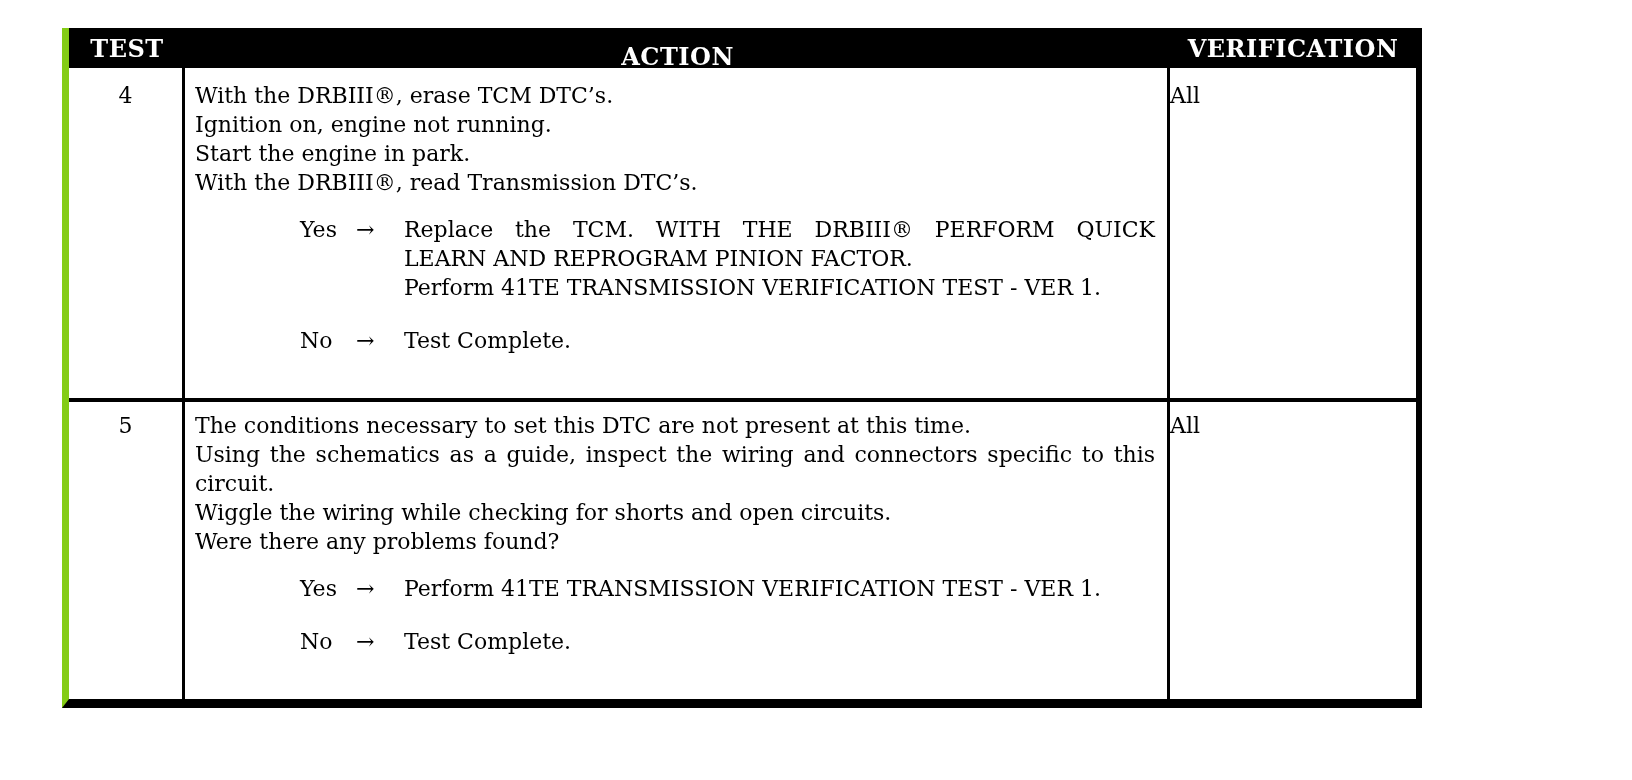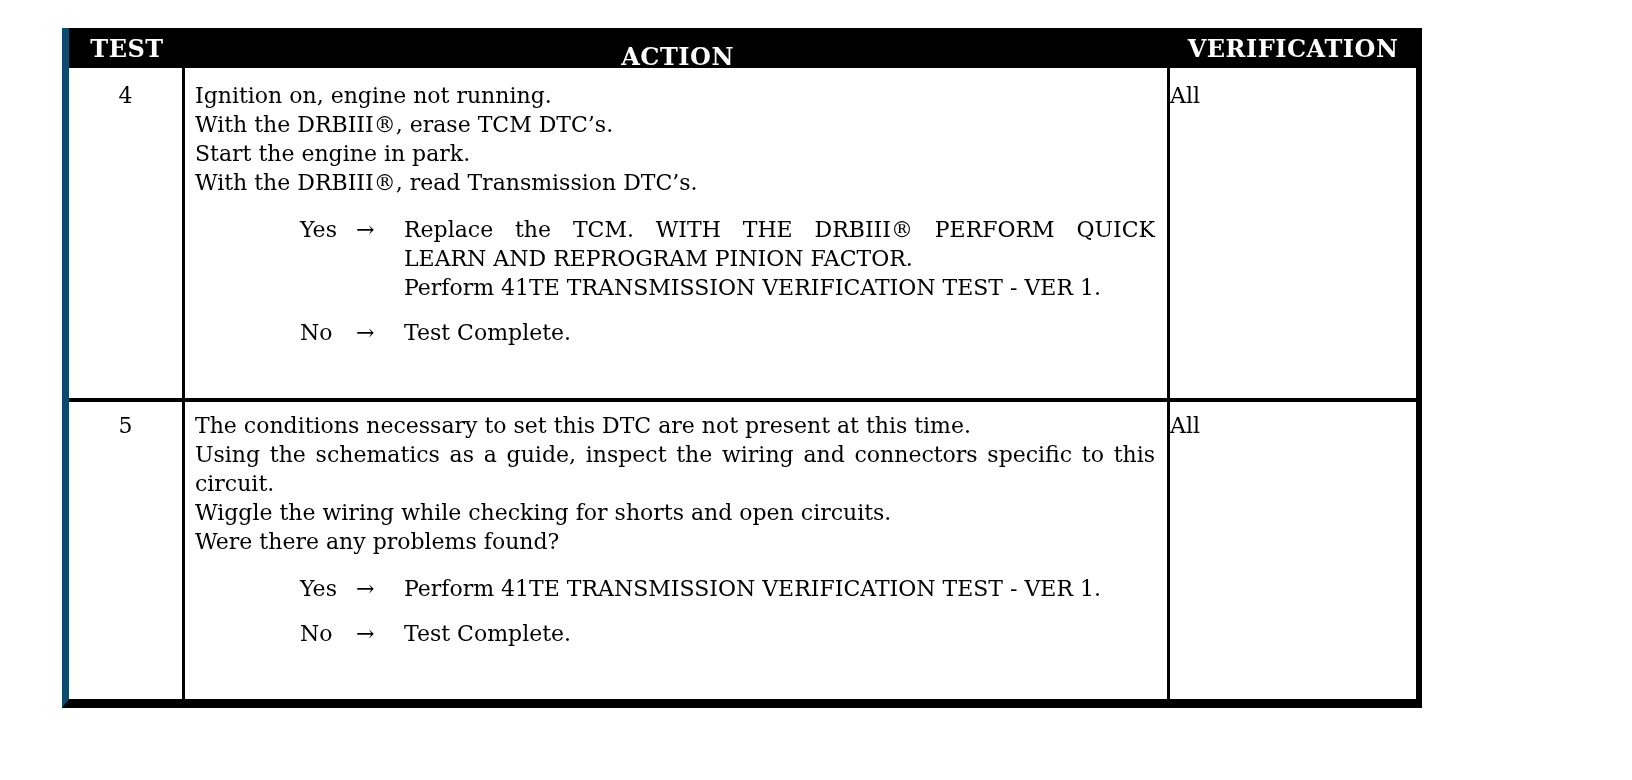--- a/index.html
+++ b/index.html
@@ -11,21 +11,21 @@
     background: #ffffff;
     color: #000000;
     font-family: "DejaVu Serif", "Liberation Serif", serif;
     overflow: hidden;
   }
   .doc-table {
     position: absolute;
     left: 62px;
     top: 28px;
     width: 1360px;
-    border-left: 7px solid #0c4a6e;
+    border-left: 7px solid #84cc16;
     border-right: 6px solid #000;
     border-bottom: 9px solid #000;
     background: #ffffff;
   }
   .thead {
     display: flex;
     align-items: center;
     height: 40px;
     background: #000000;
     color: #ffffff;
@@ -62,21 +62,21 @@
   .td-app {
     flex: 1;
     text-align: left;
     padding-top: 13px;
   }
   .row-5 .td-test, .row-5 .td-app, .row-5 .td-action { padding-top: 9px; }
 
   .justify-line { text-align: justify; text-align-last: justify; }
 
   .branch { display: flex; margin-top: 18px; padding-left: 105px; }
-  .branch + .branch { margin-top: 16px; }
+  .branch + .branch { margin-top: 24px; }
   .branch-label { flex: 0 0 56px; }
   .branch-arrow { flex: 0 0 48px; }
   .branch-lines { flex: 1; }
 </style>
 </head>
 <body>
 
 <div class="page">
   <div class="doc-table">
 
@@ -84,22 +84,22 @@
       <div class="th th-test">TEST</div>
       <div class="th th-action">ACTION</div>
       <div class="th th-app">VERIFICATION</div>
     </div>
 
     <div class="row row-4">
       <div class="td-test">
         <span>4</span>
       </div>
       <div class="td-action">
+        <div class="action-line">With the DRBIII®, erase TCM DTC’s.</div>
         <div class="action-line">Ignition on, engine not running.</div>
-        <div class="action-line">With the DRBIII®, erase TCM DTC’s.</div>
         <div class="action-line">Start the engine in park.</div>
         <div class="action-line">With the DRBIII®, read Transmission DTC’s.</div>
 
         <div class="branch">
           <div class="branch-label">Yes</div>
           <div class="branch-arrow">→</div>
           <div class="branch-lines">
             <div class="justify-line">Replace the TCM. WITH THE DRBIII® PERFORM QUICK</div>
             <div>LEARN AND REPROGRAM PINION FACTOR.</div>
             <div>Perform 41TE TRANSMISSION VERIFICATION TEST - VER 1.</div>

